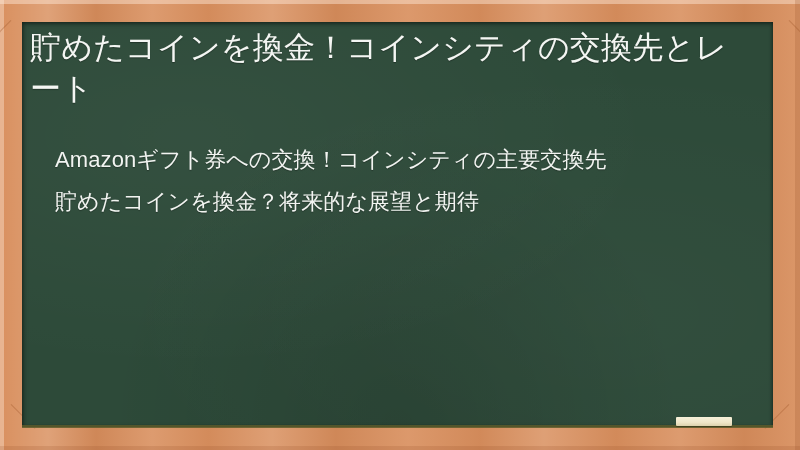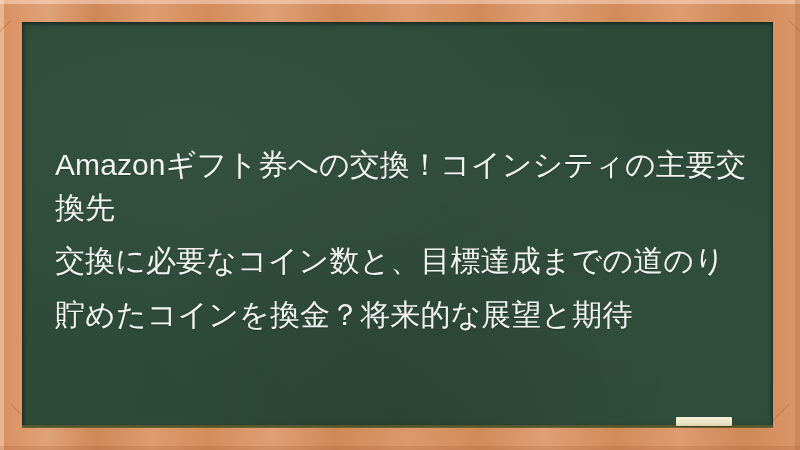--- a/index.html
+++ b/index.html
@@ -147,21 +147,21 @@
     position: absolute;
     left: 8px;
     top: 122px;
     width: 720px;
     list-style: none;
     margin: 0;
     padding: 0;
   }
   .outline-item {
     color: #f2f4f1;
-    font-size: 30px;
+    font-size: 22px;
     font-weight: 400;
     line-height: 1.42;
     letter-spacing: 0.1px;
     padding-left: 25px;
     margin-bottom: 11px;
     text-shadow: 0 1px 1px rgba(0,0,0,0.28);
   }
 </style>
 </head>
 <body>
@@ -174,24 +174,24 @@
   <div class="frame-bevel-bottom"></div>
 
   <div class="frame-miter tl"></div>
   <div class="frame-miter tr"></div>
   <div class="frame-miter bl"></div>
   <div class="frame-miter br"></div>
 
   <div class="chalkboard">
     <div class="board-inner">
 
+      <h1 class="board-title">貯めたコインを換金！コインシティの交換先とレート</h1>
 
       <ul class="outline-list">
         <li class="outline-item">Amazonギフト券への交換！コインシティの主要交換先</li>
-        <li class="outline-item">交換に必要なコイン数と、目標達成までの道のり</li>
         <li class="outline-item">貯めたコインを換金？将来的な展望と期待</li>
       </ul>
 
     </div>
   </div>
 
   <div class="board-lip"></div>
   <div class="chalk-stick"></div>
 
 </div>

